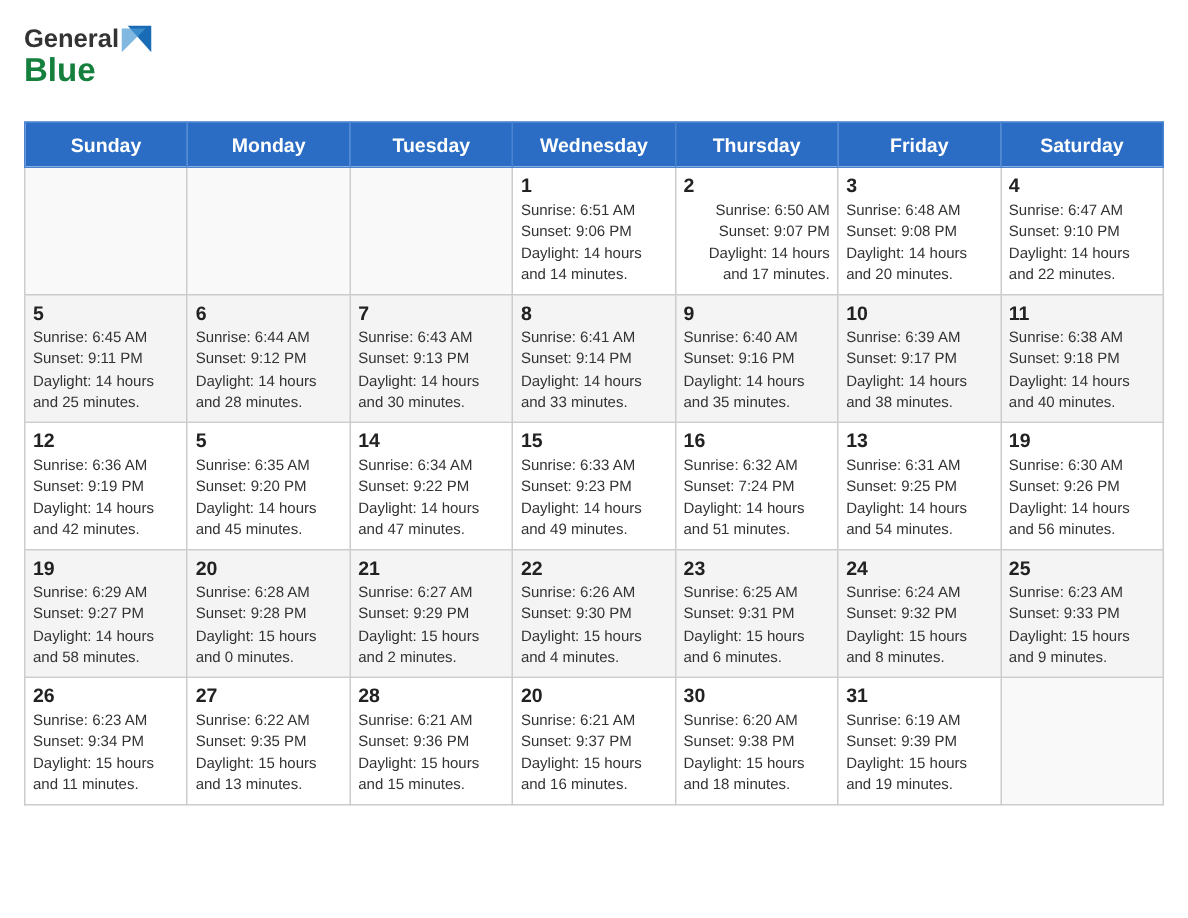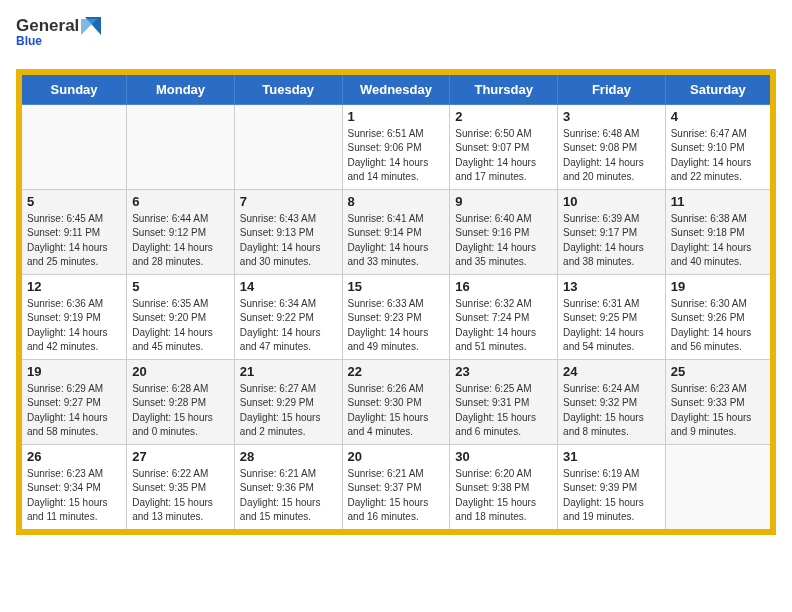--- a/index.html
+++ b/index.html
@@ -29,21 +29,21 @@
       font-weight: bold;
       color: #222;
     }
     .subtitle {
       font-size: 16px;
       color: #555;
     }
     .calendar {
       width: 100%;
       border-collapse: collapse;
-      border: 6px solid #eab308;
+      border: 1px solid #eab308;
       margin-top: 20px;
     }
     .calendar th {
       background: #2b6cc4;
       color: #fff;
       font-size: 13px;
       font-weight: bold;
       padding: 7px 4px;
       text-align: center;
       border: 1px solid #4a84d0;
@@ -82,21 +82,21 @@
 <div class="header">
   <div class="logo">
     <div style="display:flex;flex-direction:column;line-height:1.2;">
       <div style="display:flex;align-items:center;gap:2px;">
         <span style="font-size:17px;font-weight:bold;color:#333;">General</span>
         <svg width="20" height="18" viewBox="0 0 20 18">
           <polygon points="4,0 20,0 20,18" fill="#1a6bb5"></polygon>
           <polygon points="0,2 16,2 0,18" fill="#4a9ad4" opacity="0.7"></polygon>
         </svg>
       </div>
-      <span style="font-size:12px;font-weight:bold;color:#1d4ed8;margin-top:-2px;">Blue</span>
+      <span style="font-size:22px;font-weight:bold;color:#15803d;margin-top:-2px;">Blue</span>
     </div>
   </div>
   <div class="title-block">
     <div class="month-title"></div>
     <div class="subtitle"></div>
   </div>
 </div>
 
 <table class="calendar">
   <thead>
@@ -117,21 +117,21 @@
         <td class="empty"></td>
         <td>
           <div class="day-number">1</div>
           <div class="day-info" style="white-space: pre-line;">Sunrise: 6:51 AM
 Sunset: 9:06 PM
 Daylight: 14 hours
 and 14 minutes.</div>
         </td>
         <td>
           <div class="day-number">2</div>
-          <div class="day-info" style="white-space: pre-line;">Sunrise: 6:50 AM
+          <div class="day-info" style="white-space: pre-line; text-align: right;">Sunrise: 6:50 AM
 Sunset: 9:07 PM
 Daylight: 14 hours
 and 17 minutes.</div>
         </td>
         <td>
           <div class="day-number">3</div>
           <div class="day-info" style="white-space: pre-line;">Sunrise: 6:48 AM
 Sunset: 9:08 PM
 Daylight: 14 hours
 and 20 minutes.</div>

